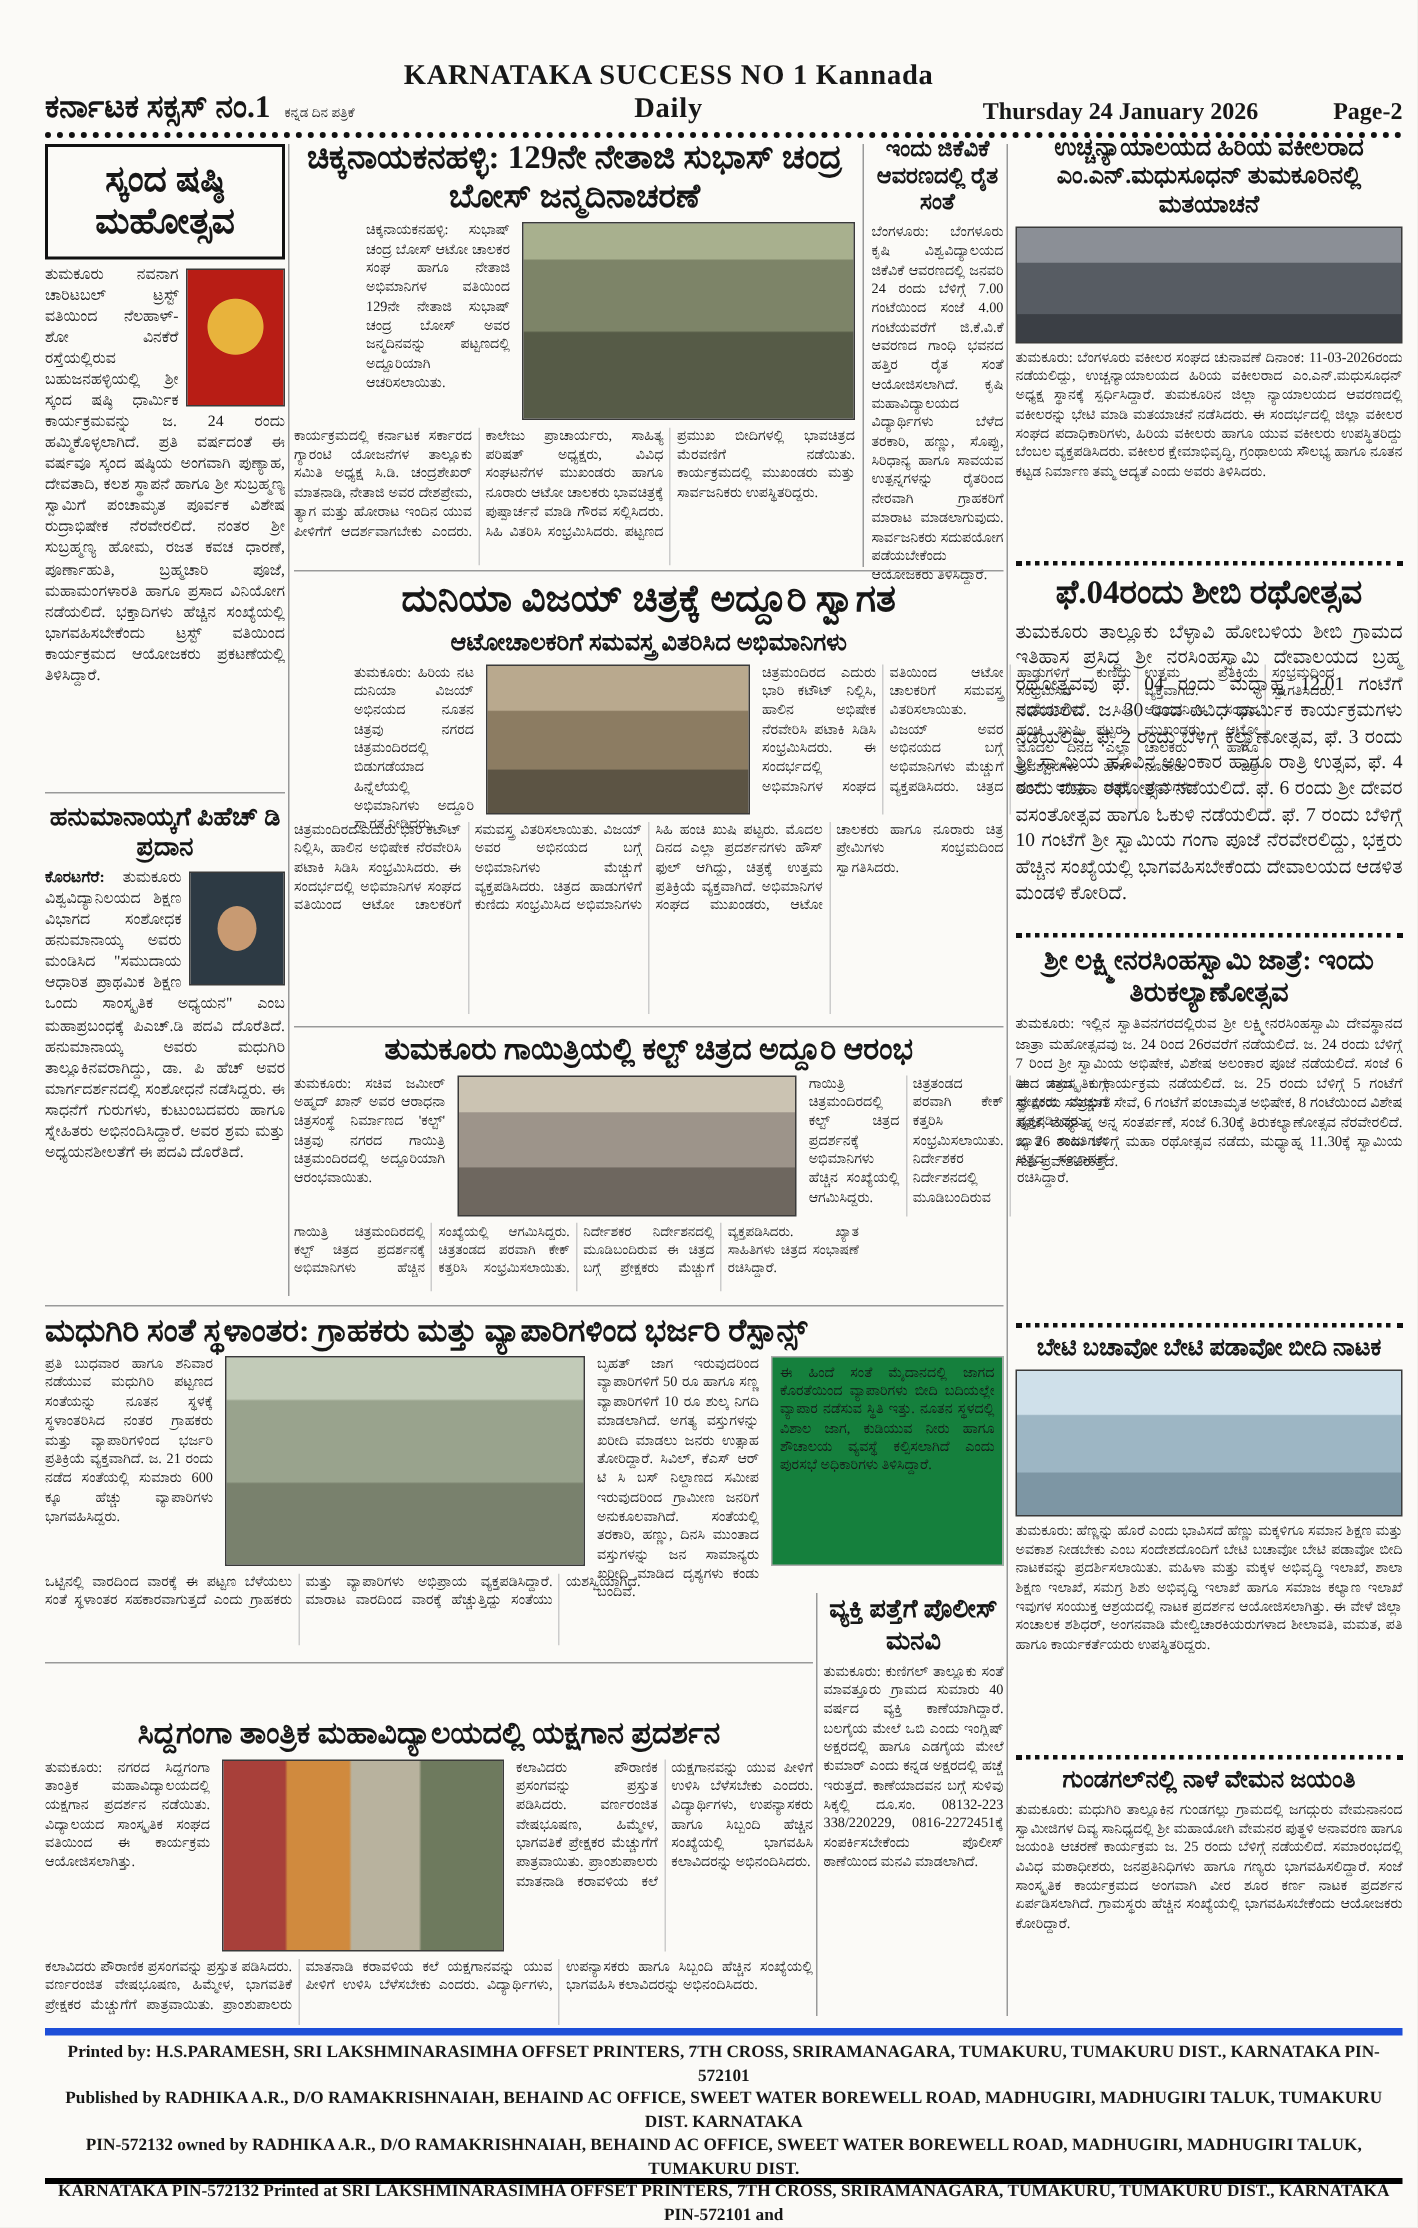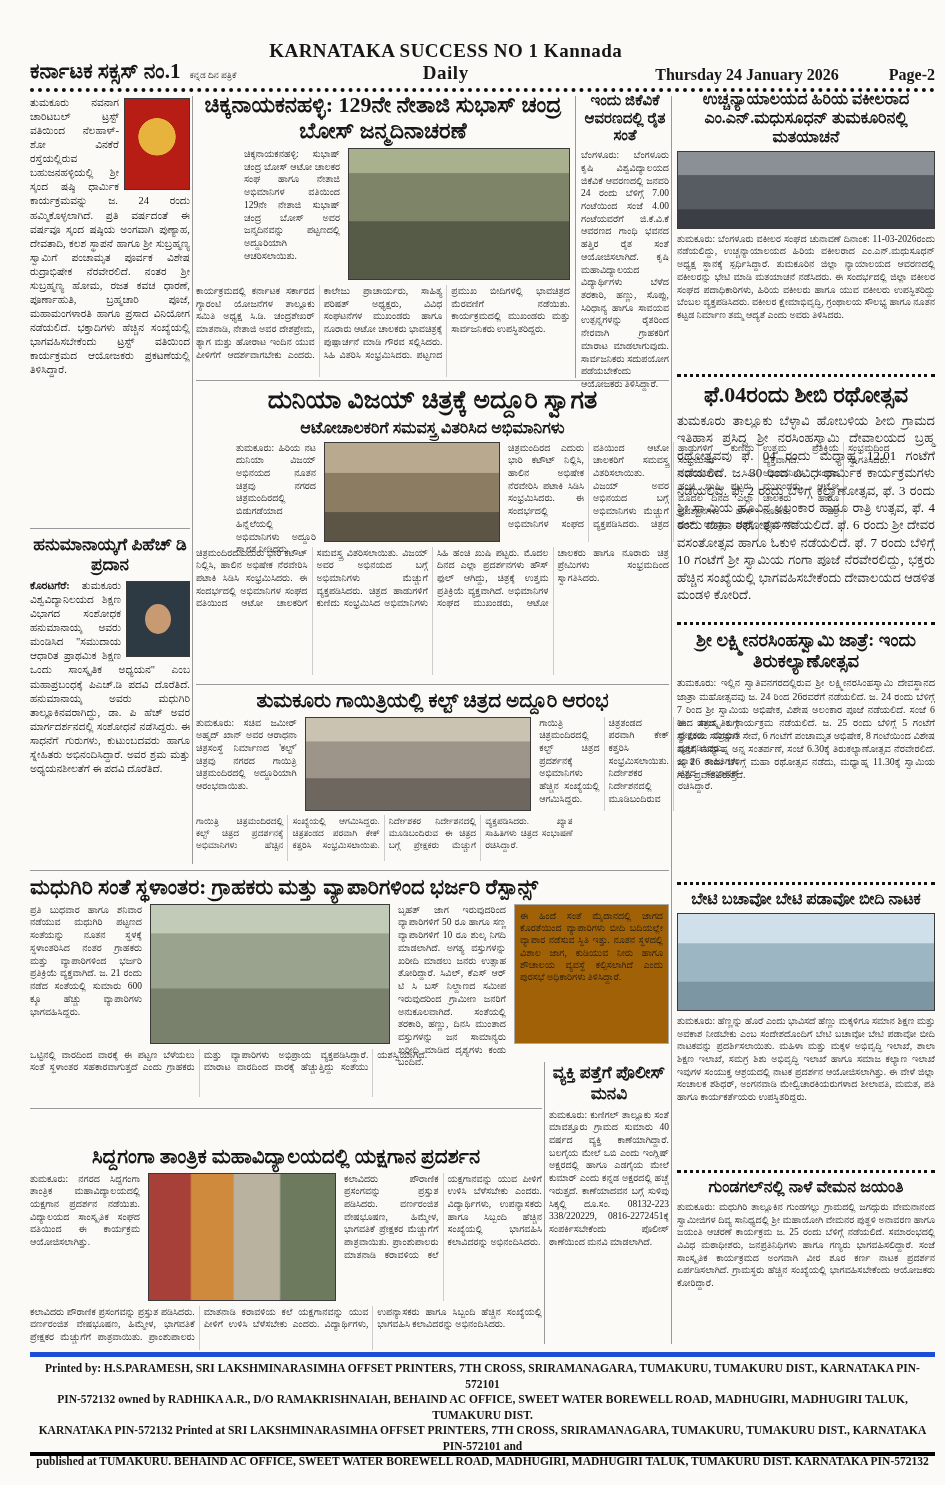--- a/index.html
+++ b/index.html
@@ -73,21 +73,21 @@
   .ph-cult{width:238px;background:linear-gradient(180deg,#cbc3b2 0 25%,#9d948a 26% 65%,#6e675f 66% 100%);}
   .cult-side{flex:1;font-size:9.5px;}
   .a-cult .cols5{font-size:9px;height:46px;overflow:hidden;}
   
   .a-madhugiri{left:30px;top:870px;width:639px;height:234px;border-top:1px solid #999;padding-top:4px;}
   .a-madhugiri .hl{font-size:21px;text-align:left;}
   .madh-row{height:140px;margin-bottom:5px;}
   .madh-lead{width:112px;font-size:9.5px;}
   .ph-market{width:240px;background:linear-gradient(180deg,#c2cbb8 0 20%,#99a38d 21% 60%,#79816d 61% 100%);}
   .madh-mid{width:108px;font-size:9.5px;}
-  .gray-note{flex:1;background:#a16207;border:1px solid #aaa;padding:5px;font-size:9.5px;
+  .gray-note{flex:1;background:#15803d;border:1px solid #aaa;padding:5px;font-size:9.5px;
              line-height:1.3;text-align:justify;}
   .a-madhugiri .cols3{width:512px;font-size:9.5px;height:48px;overflow:hidden;}
   
   .a-police{left:549px;top:1062px;width:120px;height:282px;}
   .a-police .hl{font-size:17px;line-height:1.25;}
   .a-police .body{font-size:9.5px;}
   
   .a-yaksha{left:30px;top:1108px;width:512px;height:238px;border-top:1px solid #999;padding-top:4px;}
   .a-yaksha .hl{font-size:20px;margin-top:32px;}
   .yak-row{height:128px;margin-bottom:5px;}
@@ -135,20 +135,21 @@
     <span class="mh-page">Page-2</span>
   </header>
   <div class="dotrule"></div>
 
   <div class="vrule v1"></div>
   <div class="vrule v2"></div>
   <div class="vrule v3"></div>
   <div class="vrule v4"></div>
 
   <section class="a-skanda">
+    <h1 class="hl">ಸ್ಕಂದ ಷಷ್ಠಿ ಮಹೋತ್ಸವ</h1>
     <div class="body">
       <span class="deity ph"></span>
       <span>ತುಮಕೂರು ನವನಾಗ ಚಾರಿಟಬಲ್ ಟ್ರಸ್ಟ್ ವತಿಯಿಂದ ನೆಲಹಾಳ್-ಶೋ ವಿನಕೆರೆ ರಸ್ತೆಯಲ್ಲಿರುವ ಬಹುಜನಹಳ್ಳಿಯಲ್ಲಿ ಶ್ರೀ ಸ್ಕಂದ ಷಷ್ಠಿ ಧಾರ್ಮಿಕ ಕಾರ್ಯಕ್ರಮವನ್ನು ಜ. 24 ರಂದು ಹಮ್ಮಿಕೊಳ್ಳಲಾಗಿದೆ. ಪ್ರತಿ ವರ್ಷದಂತೆ ಈ ವರ್ಷವೂ ಸ್ಕಂದ ಷಷ್ಠಿಯ ಅಂಗವಾಗಿ ಪುಣ್ಯಾಹ, ದೇವತಾದಿ, ಕಲಶ ಸ್ಥಾಪನೆ ಹಾಗೂ ಶ್ರೀ ಸುಬ್ರಹ್ಮಣ್ಯ ಸ್ವಾಮಿಗೆ ಪಂಚಾಮೃತ ಪೂರ್ವಕ ವಿಶೇಷ ರುದ್ರಾಭಿಷೇಕ ನೆರವೇರಲಿದೆ. ನಂತರ ಶ್ರೀ ಸುಬ್ರಹ್ಮಣ್ಯ ಹೋಮ, ರಜತ ಕವಚ ಧಾರಣೆ, ಪೂರ್ಣಾಹುತಿ, ಬ್ರಹ್ಮಚಾರಿ ಪೂಜೆ, ಮಹಾಮಂಗಳಾರತಿ ಹಾಗೂ ಪ್ರಸಾದ ವಿನಿಯೋಗ ನಡೆಯಲಿದೆ. ಭಕ್ತಾದಿಗಳು ಹೆಚ್ಚಿನ ಸಂಖ್ಯೆಯಲ್ಲಿ ಭಾಗವಹಿಸಬೇಕೆಂದು ಟ್ರಸ್ಟ್ ವತಿಯಿಂದ ಕಾರ್ಯಕ್ರಮದ ಆಯೋಜಕರು ಪ್ರಕಟಣೆಯಲ್ಲಿ ತಿಳಿಸಿದ್ದಾರೆ.</span>
     </div>
   </section>
 
   <section class="a-phd">
     <h2 class="hl">ಹನುಮಾನಾಯ್ಕಗೆ ಪಿಹೆಚ್ ಡಿ ಪ್ರದಾನ</h2>
     <div class="body">
       <span class="portrait ph"></span>
@@ -240,19 +241,20 @@
     <div class="body">ತುಮಕೂರು: ಹೆಣ್ಣನ್ನು ಹೊರೆ ಎಂದು ಭಾವಿಸದೆ ಹೆಣ್ಣು ಮಕ್ಕಳಿಗೂ ಸಮಾನ ಶಿಕ್ಷಣ ಮತ್ತು ಅವಕಾಶ ನೀಡಬೇಕು ಎಂಬ ಸಂದೇಶದೊಂದಿಗೆ ಬೇಟಿ ಬಚಾವೋ ಬೇಟಿ ಪಡಾವೋ ಬೀದಿ ನಾಟಕವನ್ನು ಪ್ರದರ್ಶಿಸಲಾಯಿತು. ಮಹಿಳಾ ಮತ್ತು ಮಕ್ಕಳ ಅಭಿವೃದ್ಧಿ ಇಲಾಖೆ, ಶಾಲಾ ಶಿಕ್ಷಣ ಇಲಾಖೆ, ಸಮಗ್ರ ಶಿಶು ಅಭಿವೃದ್ಧಿ ಇಲಾಖೆ ಹಾಗೂ ಸಮಾಜ ಕಲ್ಯಾಣ ಇಲಾಖೆ ಇವುಗಳ ಸಂಯುಕ್ತ ಆಶ್ರಯದಲ್ಲಿ ನಾಟಕ ಪ್ರದರ್ಶನ ಆಯೋಜಿಸಲಾಗಿತ್ತು. ಈ ವೇಳೆ ಜಿಲ್ಲಾ ಸಂಚಾಲಕ ಶಶಿಧರ್, ಅಂಗನವಾಡಿ ಮೇಲ್ವಿಚಾರಕಿಯರುಗಳಾದ ಶೀಲಾವತಿ, ಮಮತ, ಪತಿ ಹಾಗೂ ಕಾರ್ಯಕರ್ತೆಯರು ಉಪಸ್ಥಿತರಿದ್ದರು.</div>
   </section>
 
   <section class="rcol a-vemana">
     <h2 class="hl">ಗುಂಡಗಲ್‌ನಲ್ಲಿ ನಾಳೆ ವೇಮನ ಜಯಂತಿ</h2>
     <div class="body">ತುಮಕೂರು: ಮಧುಗಿರಿ ತಾಲ್ಲೂಕಿನ ಗುಂಡಗಲ್ಲು ಗ್ರಾಮದಲ್ಲಿ ಜಗದ್ಗುರು ವೇಮನಾನಂದ ಸ್ವಾಮೀಜಿಗಳ ದಿವ್ಯ ಸಾನಿಧ್ಯದಲ್ಲಿ ಶ್ರೀ ಮಹಾಯೋಗಿ ವೇಮನರ ಪುತ್ಥಳಿ ಅನಾವರಣ ಹಾಗೂ ಜಯಂತಿ ಆಚರಣೆ ಕಾರ್ಯಕ್ರಮ ಜ. 25 ರಂದು ಬೆಳಿಗ್ಗೆ ನಡೆಯಲಿದೆ. ಸಮಾರಂಭದಲ್ಲಿ ವಿವಿಧ ಮಠಾಧೀಶರು, ಜನಪ್ರತಿನಿಧಿಗಳು ಹಾಗೂ ಗಣ್ಯರು ಭಾಗವಹಿಸಲಿದ್ದಾರೆ. ಸಂಜೆ ಸಾಂಸ್ಕೃತಿಕ ಕಾರ್ಯಕ್ರಮದ ಅಂಗವಾಗಿ ವೀರ ಶೂರ ಕರ್ಣ ನಾಟಕ ಪ್ರದರ್ಶನ ಏರ್ಪಡಿಸಲಾಗಿದೆ. ಗ್ರಾಮಸ್ಥರು ಹೆಚ್ಚಿನ ಸಂಖ್ಯೆಯಲ್ಲಿ ಭಾಗವಹಿಸಬೇಕೆಂದು ಆಯೋಜಕರು ಕೋರಿದ್ದಾರೆ.</div>
   </section>
 
   <footer class="footer">
     <p>Printed by: H.S.PARAMESH, SRI LAKSHMINARASIMHA OFFSET PRINTERS, 7TH CROSS, SRIRAMANAGARA, TUMAKURU, TUMAKURU DIST., KARNATAKA PIN-572101</p>
+    <p>Published by RADHIKA A.R., D/O RAMAKRISHNAIAH, BEHAIND AC OFFICE, SWEET WATER BOREWELL ROAD, MADHUGIRI, MADHUGIRI TALUK, TUMAKURU DIST. KARNATAKA</p>
     <p>PIN-572132   owned by RADHIKA A.R., D/O RAMAKRISHNAIAH, BEHAIND AC OFFICE, SWEET WATER BOREWELL ROAD, MADHUGIRI, MADHUGIRI TALUK, TUMAKURU DIST.</p>
     <p>KARNATAKA PIN-572132   Printed at SRI LAKSHMINARASIMHA OFFSET PRINTERS, 7TH CROSS, SRIRAMANAGARA, TUMAKURU, TUMAKURU DIST., KARNATAKA PIN-572101   and</p>
     <p>published at TUMAKURU. BEHAIND AC OFFICE, SWEET WATER BOREWELL ROAD, MADHUGIRI, MADHUGIRI TALUK, TUMAKURU DIST. KARNATAKA PIN-572132</p>
 
   </footer>
 
 </div>
 
 </body></html>

